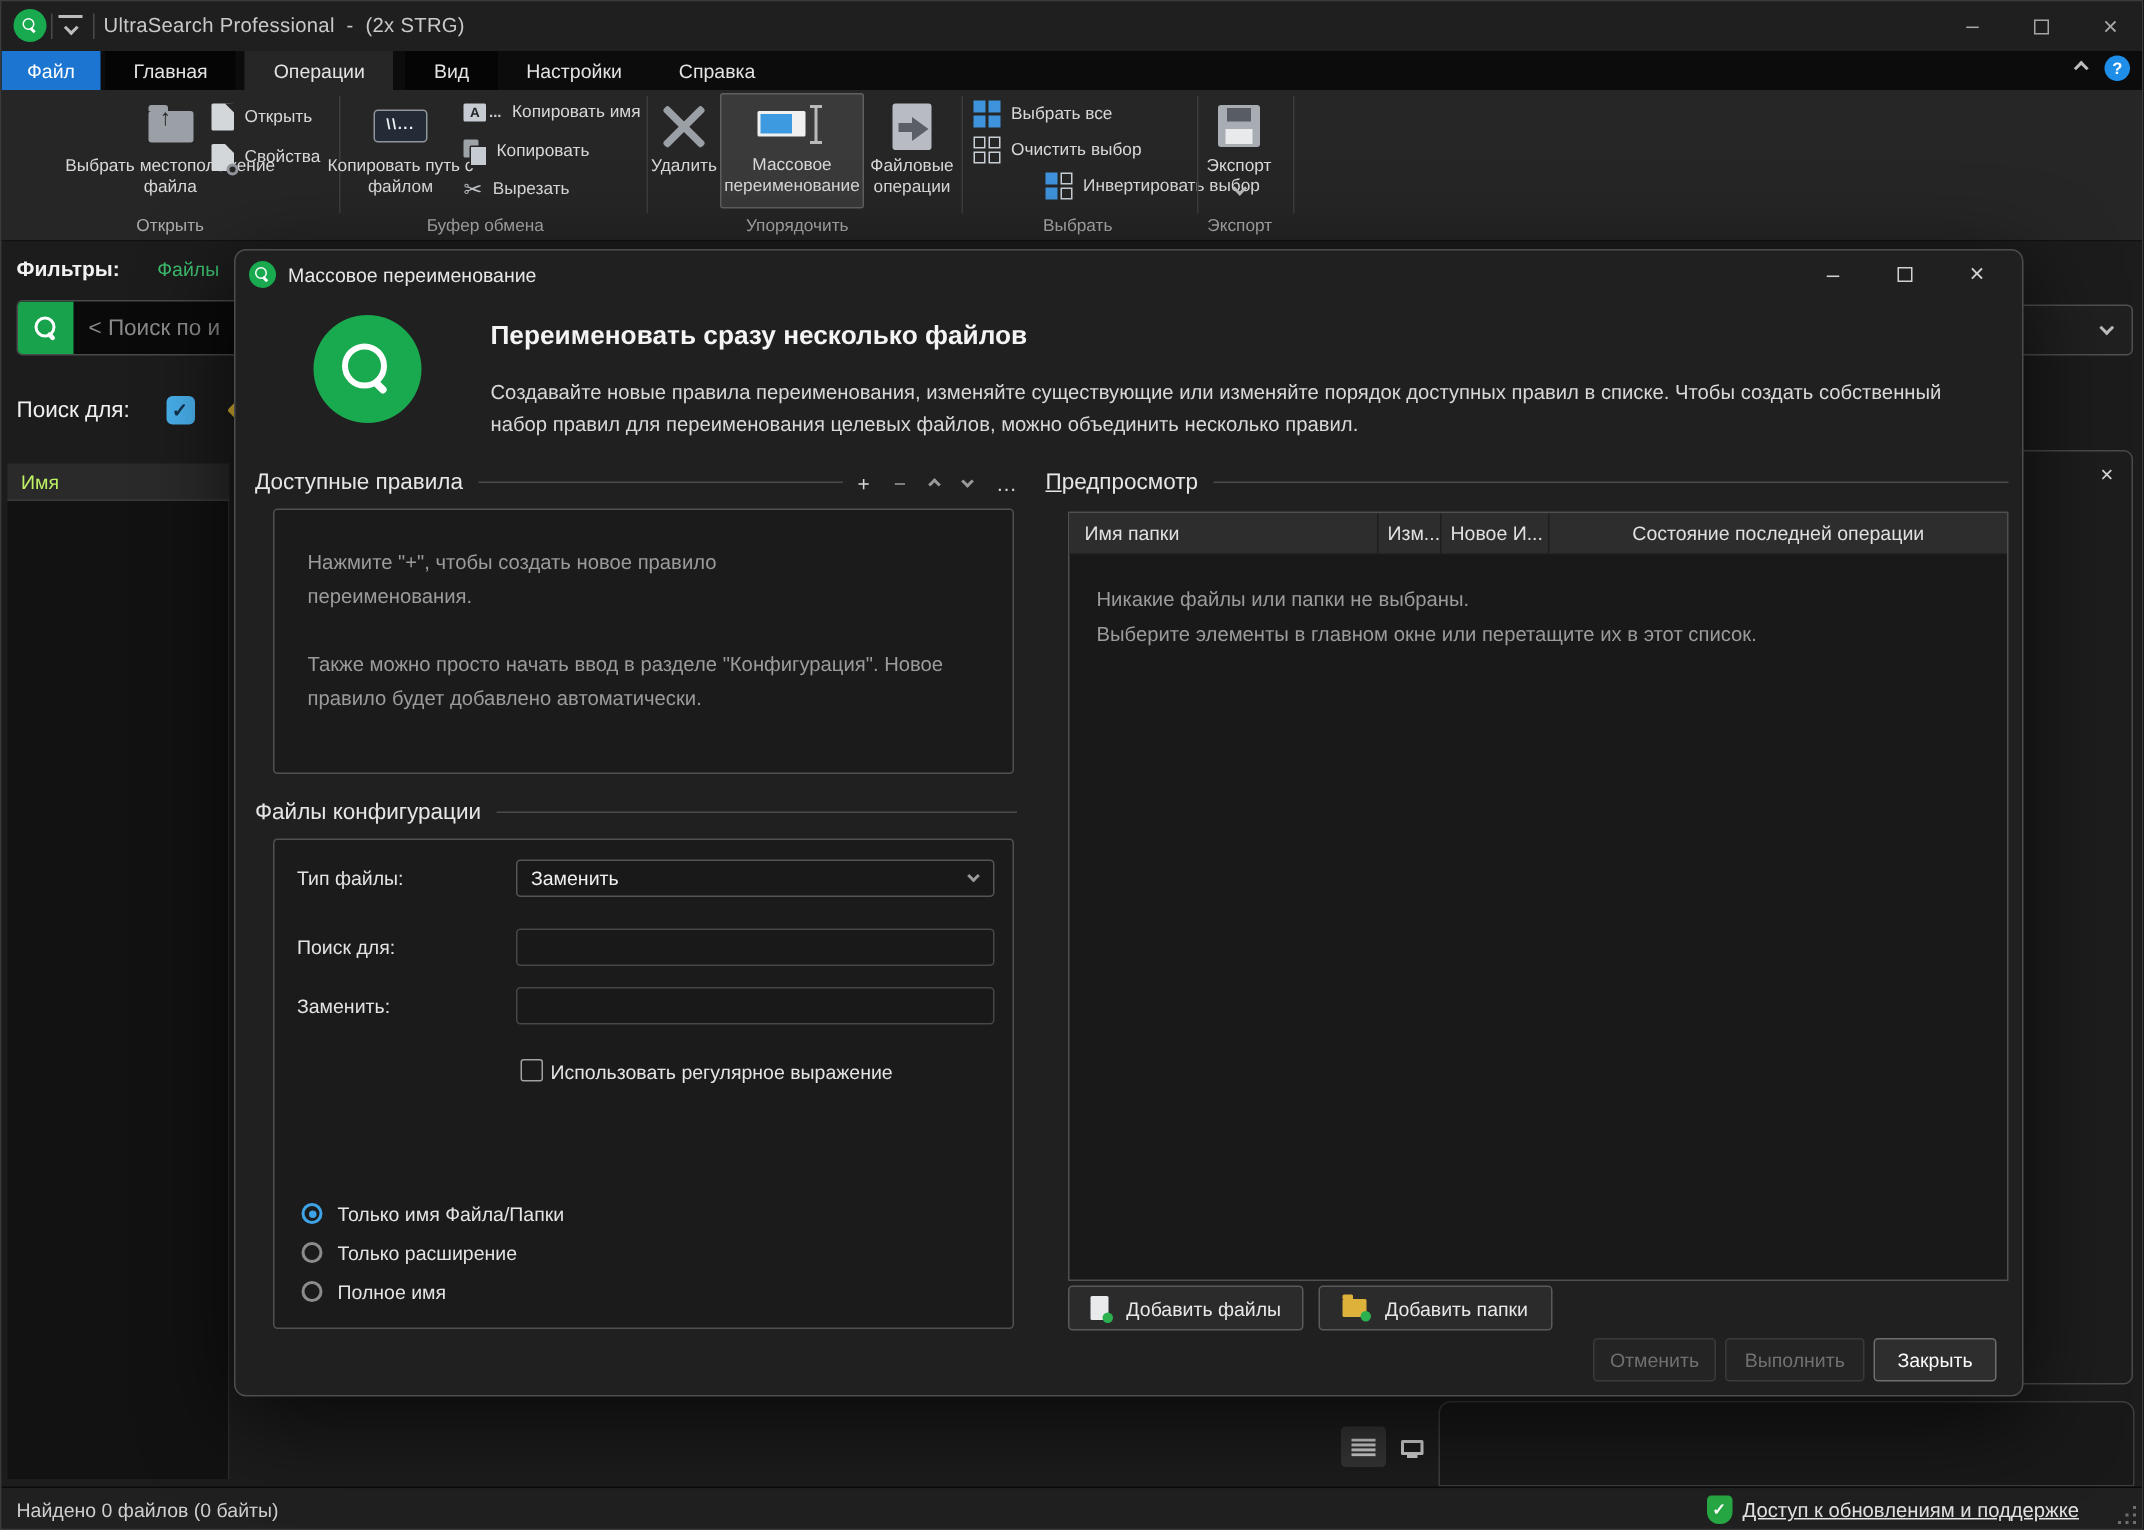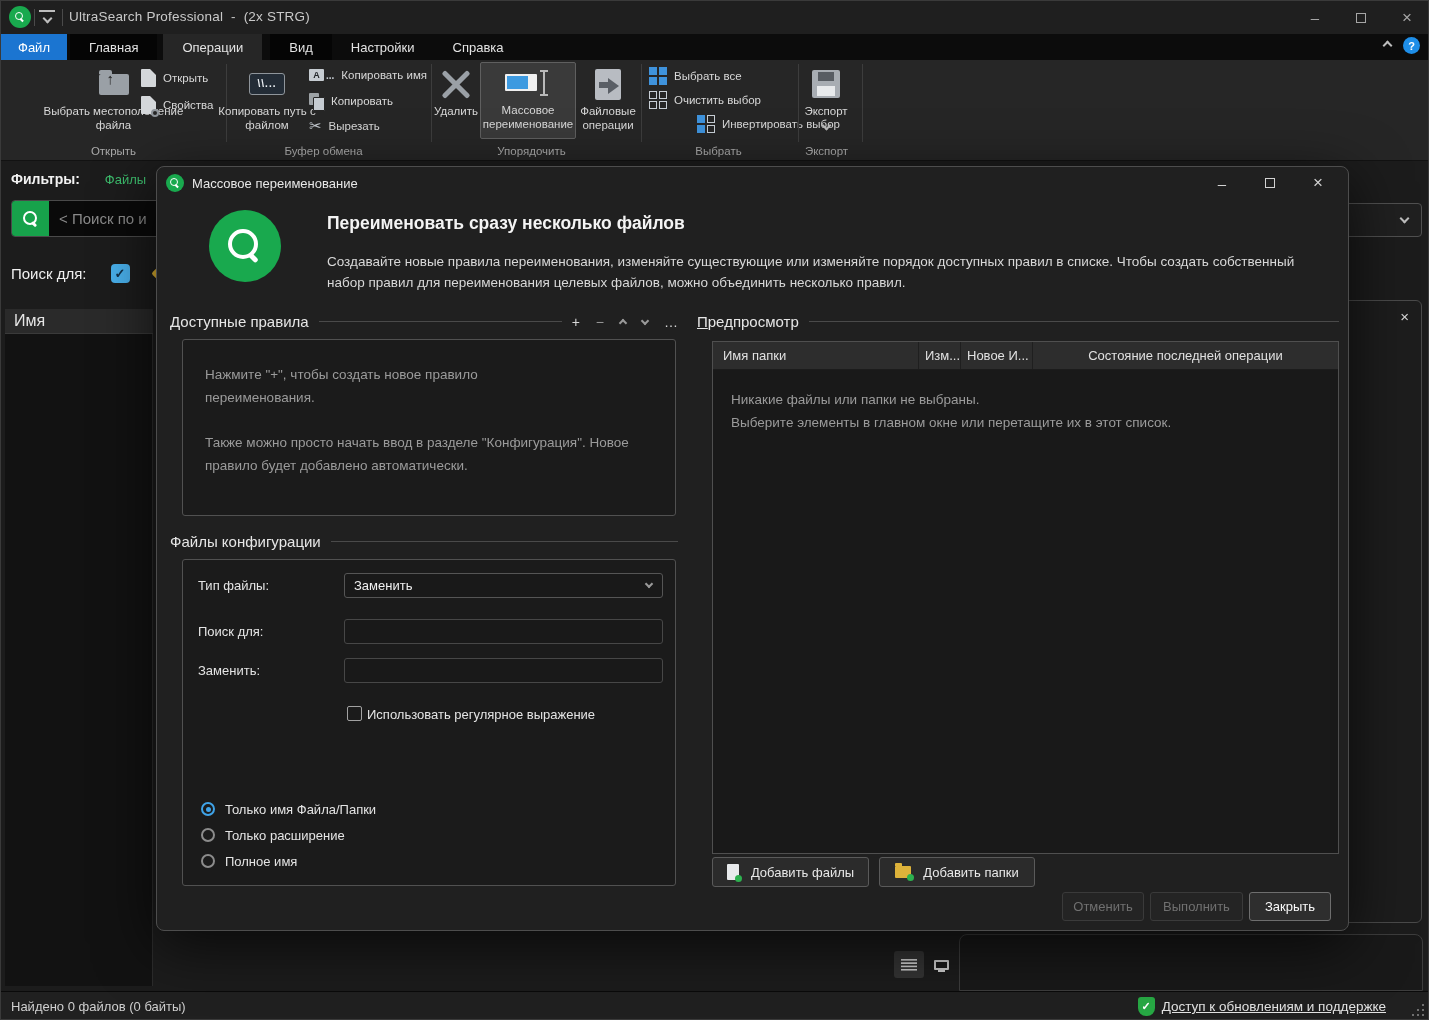--- a/index.html
+++ b/index.html
@@ -78,21 +78,21 @@
   .filters-value { color:#3dbd6d; font-size:13px; }
   .searchbox { left:10px; top:199px; width:340px; height:37px; display:flex; border:1px solid #4a4a4a; border-radius:4px; background:#0a0a0a; overflow:hidden; }
   .search-btn { width:37px; height:100%; background:#17a24b; display:flex; align-items:center; justify-content:center; flex:0 0 auto; }
   .mag { position:relative; width:16px; height:16px; }
   .mag::before { content:""; position:absolute; left:0; top:0; width:10px; height:10px; border:2.5px solid #fff; border-radius:50%; }
   .mag::after { content:""; position:absolute; left:10px; top:10px; width:6px; height:2.5px; background:#fff; transform:rotate(45deg); transform-origin:0 0; border-radius:2px; }
   .search-input { flex:1; background:transparent; border:none; outline:none; color:#d0d0d0; font-size:15px; padding:0 10px; font-family:"Liberation Sans", sans-serif; }
   .search-input::placeholder { color:#8a8a8a; }
   .cb-blue { width:19px; height:19px; background:#49b0ec; border-radius:4px; color:#11304a; font-weight:bold; font-size:13px; display:flex; align-items:center; justify-content:center; }
   .yellow-bit { width:13px; height:13px; background:#e8b931; transform:rotate(45deg); border-radius:2px; }
-  .name-header { left:4px; top:308px; width:148px; height:25px; background:#2a2a2a; color:#e5e5e5; font-size:16px; display:flex; align-items:center; padding-left:9px; border-bottom:1px solid #3a3a3a; }
+  .name-header { left:4px; top:308px; width:148px; height:25px; background:#2a2a2a; color:#bef264; font-size:13px; display:flex; align-items:center; padding-left:9px; border-bottom:1px solid #3a3a3a; }
   .side-list { left:4px; top:333px; width:148px; height:652px; background:#121212; border-right:1px solid #2c2c2c; }
 
   
   .combo-right { left:1100px; top:202px; width:321px; height:34px; background:#202020; border:1px solid #505050; border-radius:4px; display:flex; align-items:center; justify-content:flex-end; padding-right:13px; }
   .panel-right { left:1100px; top:299px; width:321px; height:623px; background:#1d1d1d; border:1px solid #4a4a4a; border-radius:6px; }
   .panel-x { position:absolute; right:12px; top:7px; color:#d8d8d8; font-size:15px; }
 
   
   .view-toggles { left:893px; top:950px; display:flex; gap:2px; }
   .vt-btn { width:30px; height:27px; display:flex; align-items:center; justify-content:center; border-radius:3px; }

